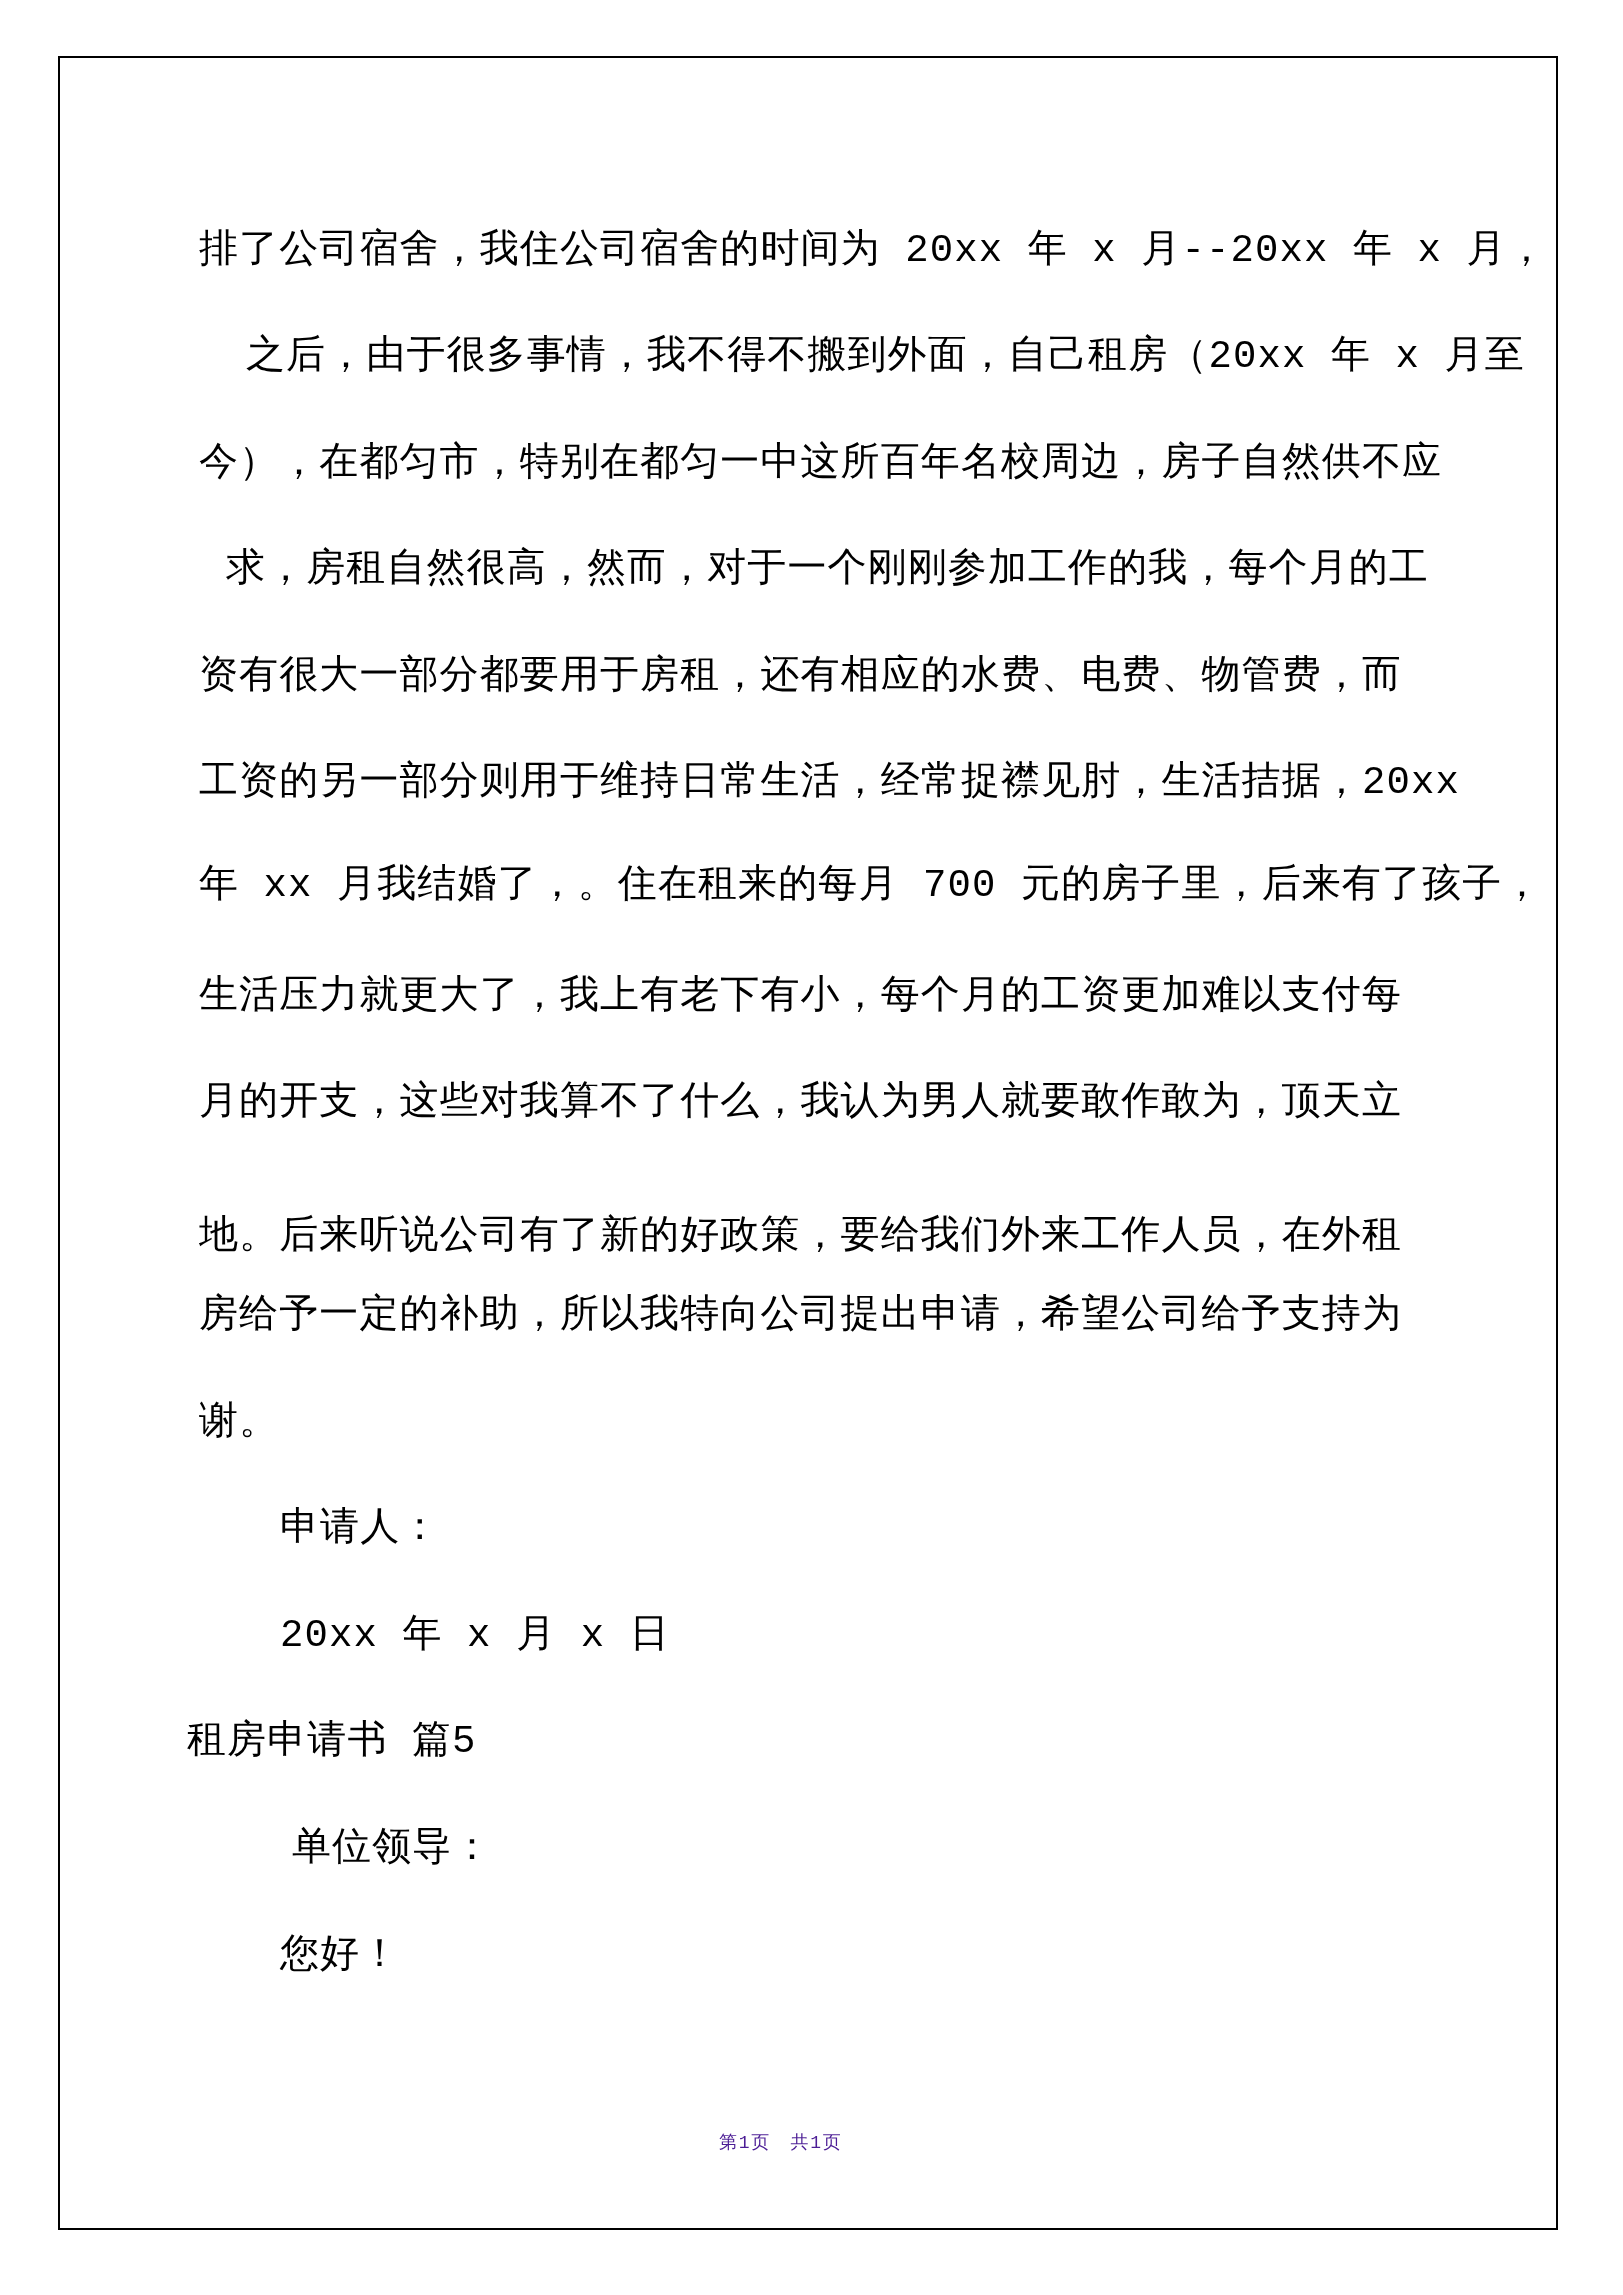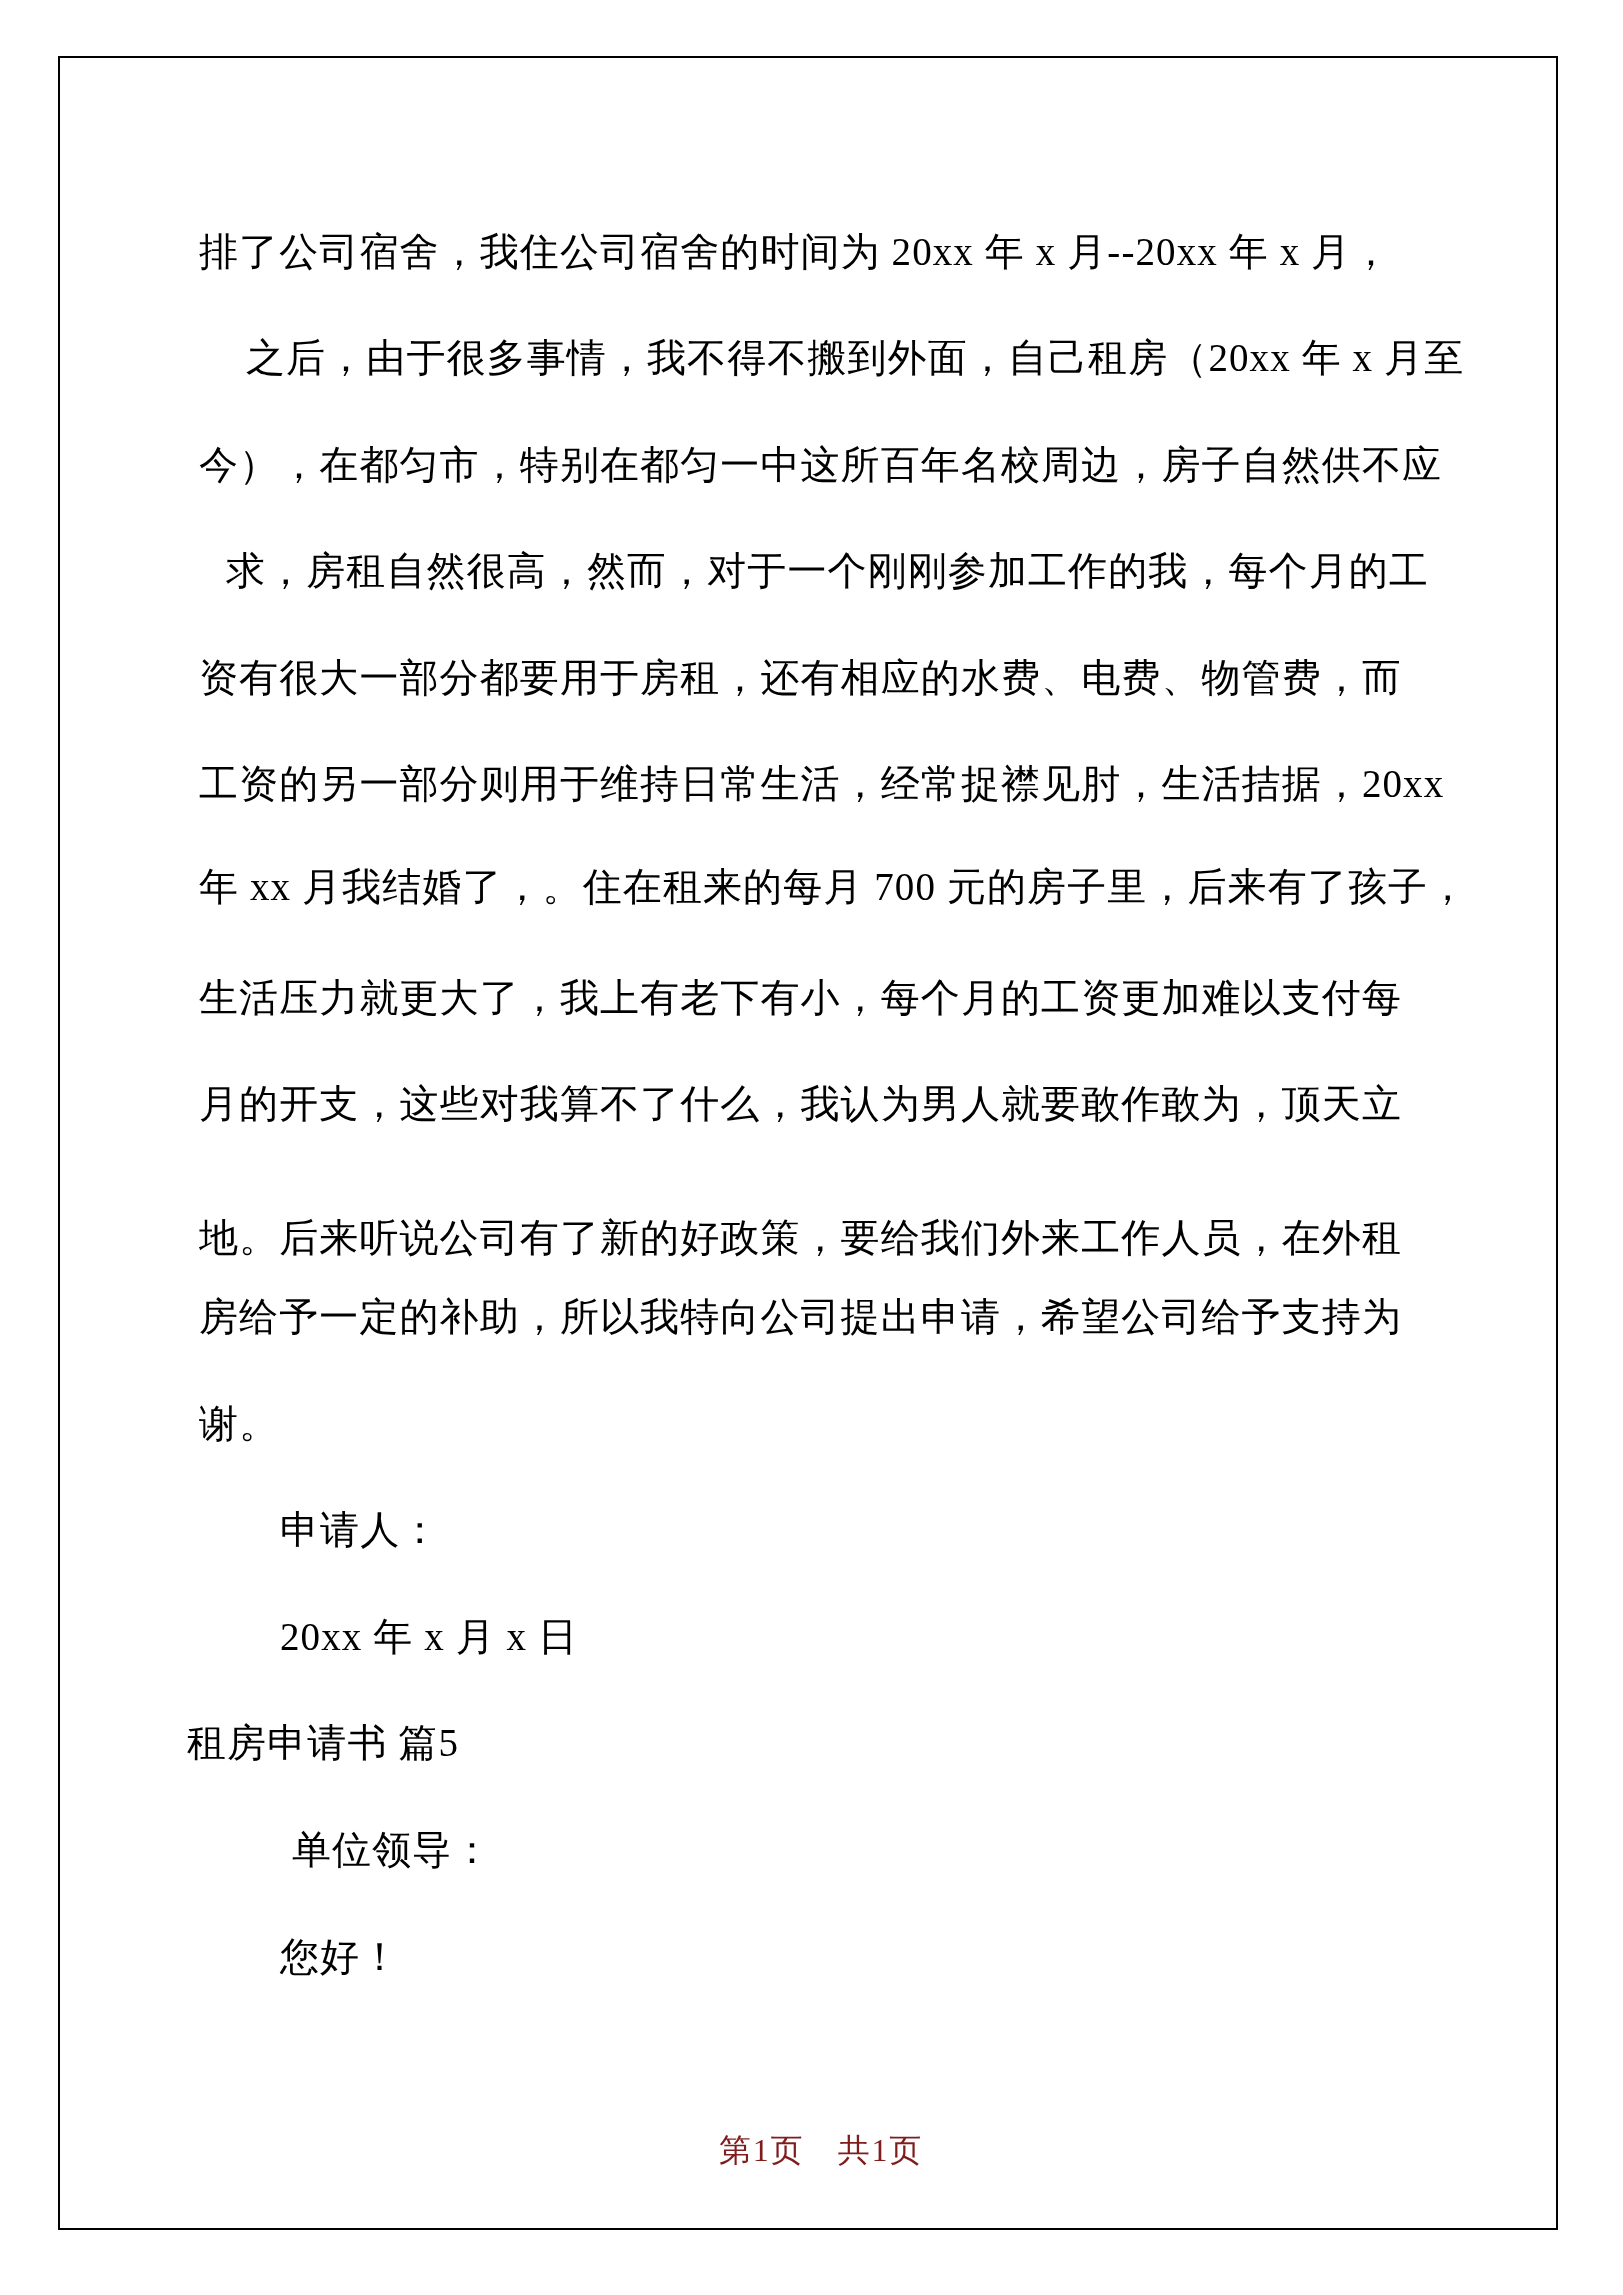--- a/index.html
+++ b/index.html
@@ -6,21 +6,21 @@
     margin: 0;
     padding: 0;
     background: #ffffff;
   }
   .screen {
     position: relative;
     width: 1623px;
     height: 2295px;
     background: #ffffff;
     overflow: hidden;
-    font-family: Liberation Serif, serif;
+    font-family: Liberation Mono, monospace;
     color: #000000;
   }
   .page-border {
     position: absolute;
     left: 58px;
     top: 56px;
     width: 1500px;
     height: 2174px;
     border: 2.2px solid #000000;
     box-sizing: border-box;
@@ -31,25 +31,25 @@
     font-size: 39px;
     line-height: 1;
     letter-spacing: 1.1px;
     white-space: pre;
     color: #000000;
   }
   .page-footer {
     position: absolute;
     left: 719px;
     top: 2134px;
-    font-size: 32px;
+    font-size: 18px;
     line-height: 1;
     letter-spacing: 1.7px;
     white-space: pre;
-    color: #7f1d1d;
+    color: #4c1d95;
   }
 </style>
 </head>
 <body>
 
 <div class="screen">
 
   <div class="page-border"></div>
 
   <div class="doc-line" style="left:199px; top:232px;">排了公司宿舍，我住公司宿舍的时间为 20xx 年 x 月--20xx 年 x 月，</div>

